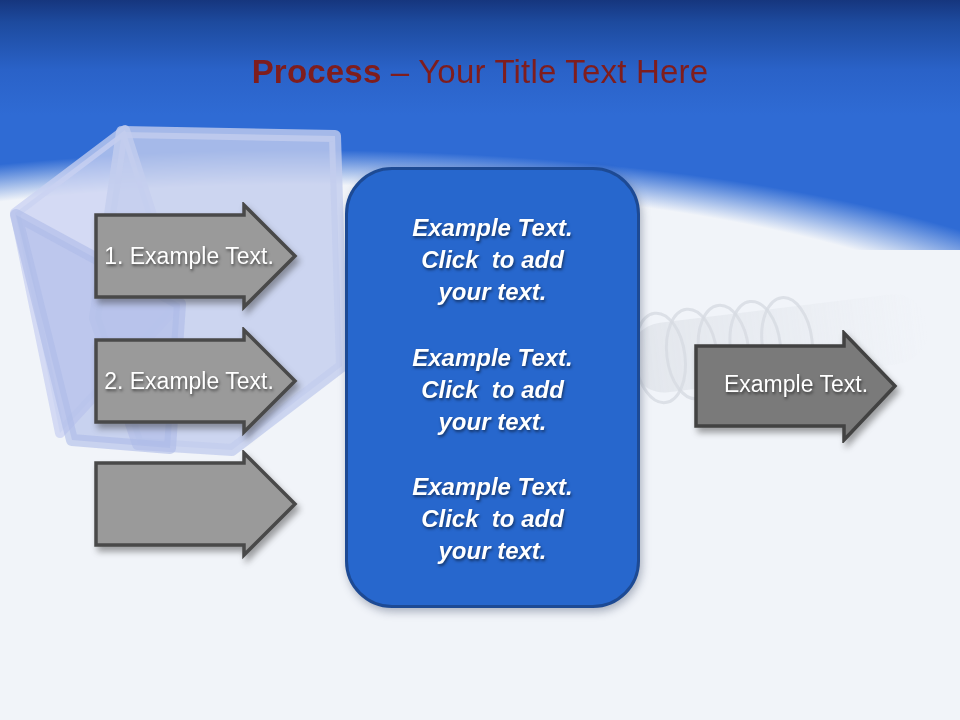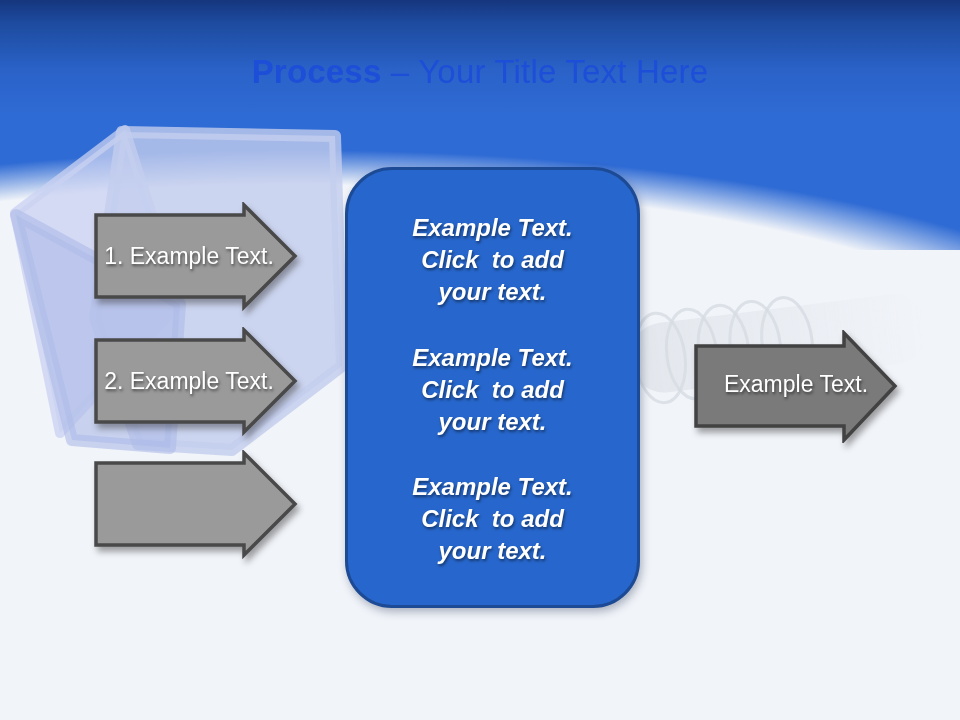--- a/index.html
+++ b/index.html
@@ -6,21 +6,21 @@
     font-family:"Liberation Sans",sans-serif;background:#f1f4f9;}
   .slide{position:relative;width:960px;height:720px;background:#f1f4f9;overflow:hidden;}
 
   
   .header{position:absolute;left:0;top:0;width:960px;height:250px;
     background:linear-gradient(180deg,#16367e 0px,#1d4a9e 22px,#2a62c8 70px,#2f6bd4 115px,#2f6bd4 250px);}
   .header-fade{position:absolute;left:0;top:0;width:960px;height:250px;
     background:radial-gradient(900px 250px at 300px 400px,
       #f1f4f9 0%, #f1f4f9 86%, rgba(241,244,249,0) 100%);}
   .title{position:absolute;left:0;top:53px;width:960px;text-align:center;
-    color:#1d4ed8;font-size:33px;letter-spacing:.2px;}
+    color:#7f1d1d;font-size:33px;letter-spacing:.2px;}
   .title .bold{font-weight:bold;}
 
   
   .decor-left{position:absolute;left:0;top:118px;width:360px;height:350px;}
   .decor-coil{position:absolute;left:612px;top:280px;width:340px;height:200px;opacity:.55;}
 
   
   .center-box{position:absolute;left:345px;top:167px;width:295px;height:441px;
     box-sizing:border-box;background:#2767cd;border:3px solid #1d4a94;border-radius:47px;
     box-shadow:2px 4px 8px rgba(40,55,85,.35);

